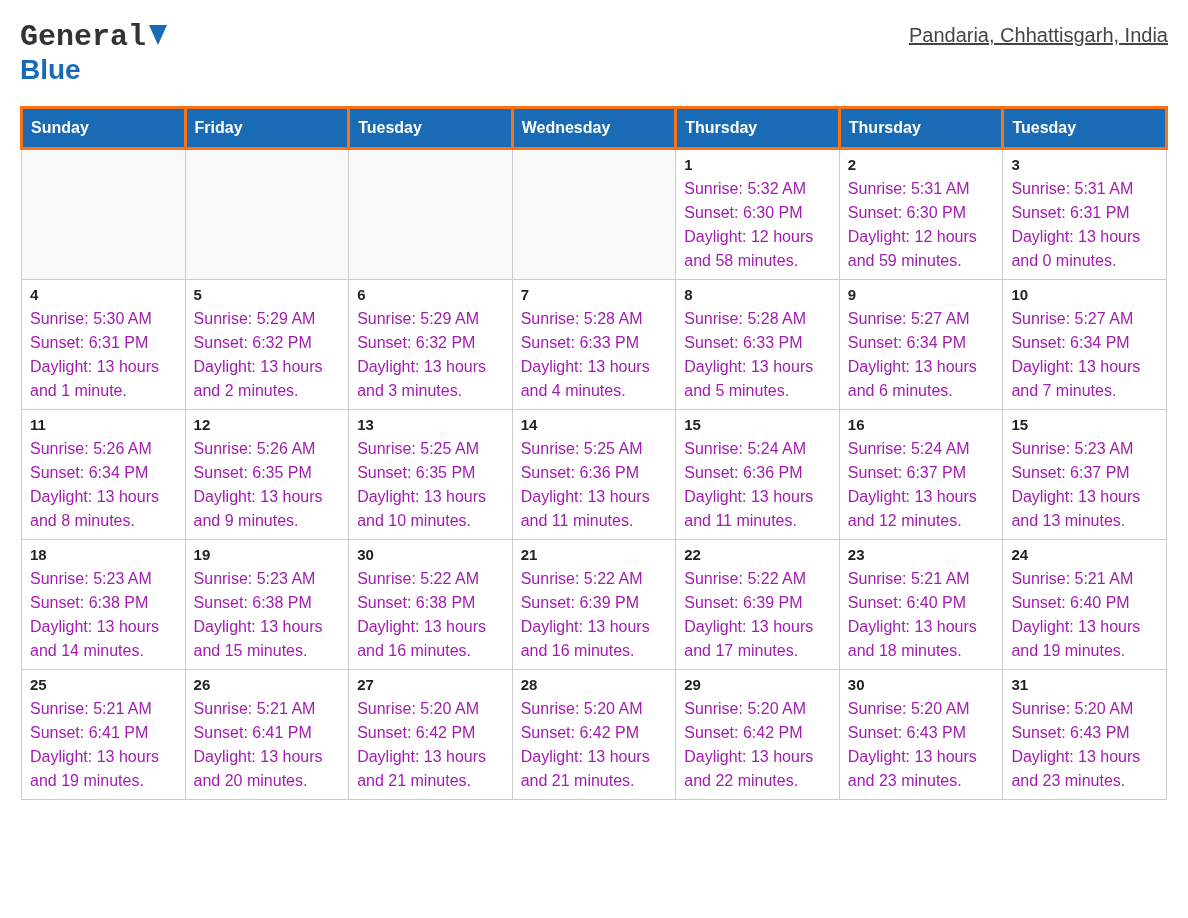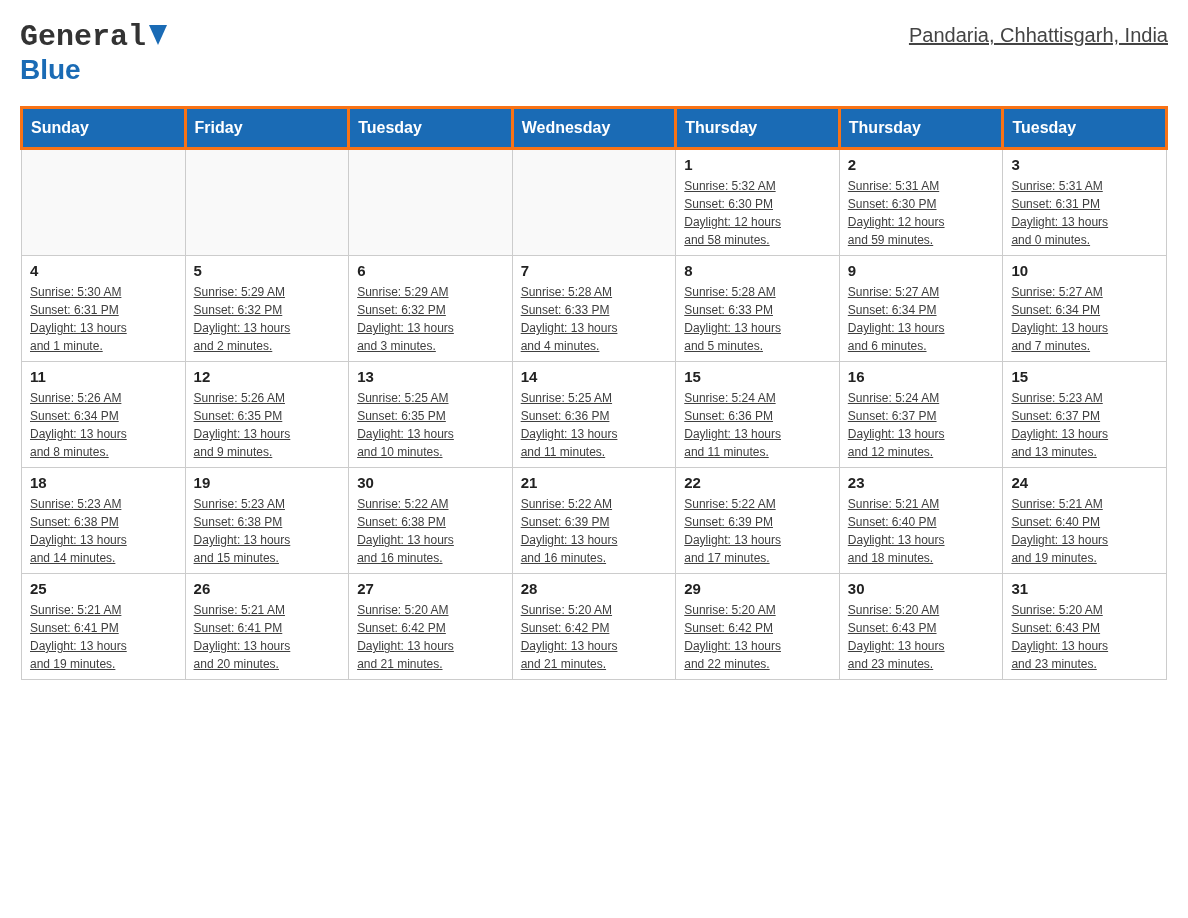--- a/index.html
+++ b/index.html
@@ -65,24 +65,23 @@
       color: #222;
     }
     .day-num {
       font-size: 15px;
       font-weight: bold;
       color: #222;
       margin-bottom: 4px;
       display: block;
     }
     .day-info {
-      font-size: 12px;
-      color: #404040;
+      font-size: 16px;
+      color: #a21caf;
       line-height: 1.5;
-      text-decoration: underline;
     }
     .empty-cell {
       background: #f9f9f9;
     }
     tr.week-row td {
       height: 105px;
     }
     .logo-row {
       display: flex;
       align-items: center;

